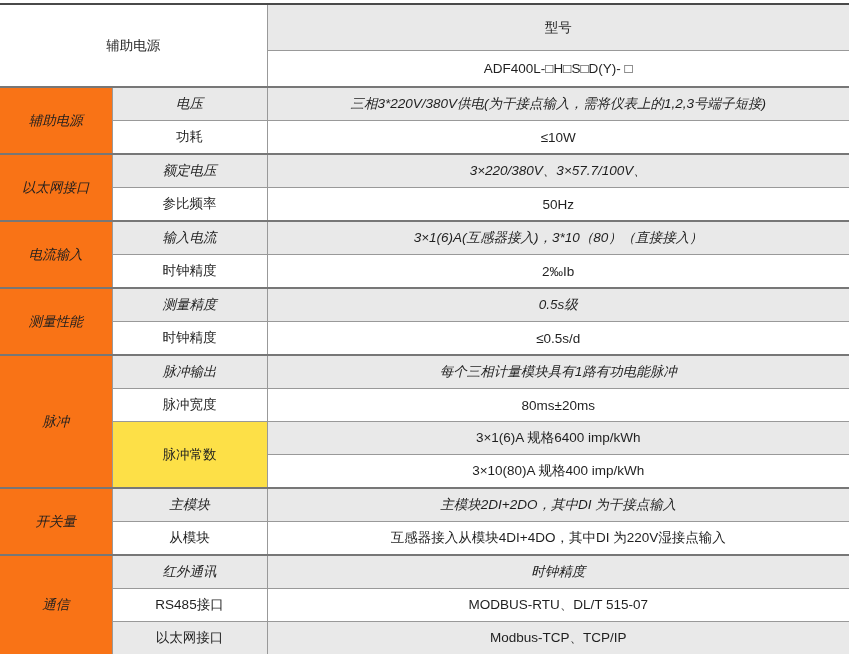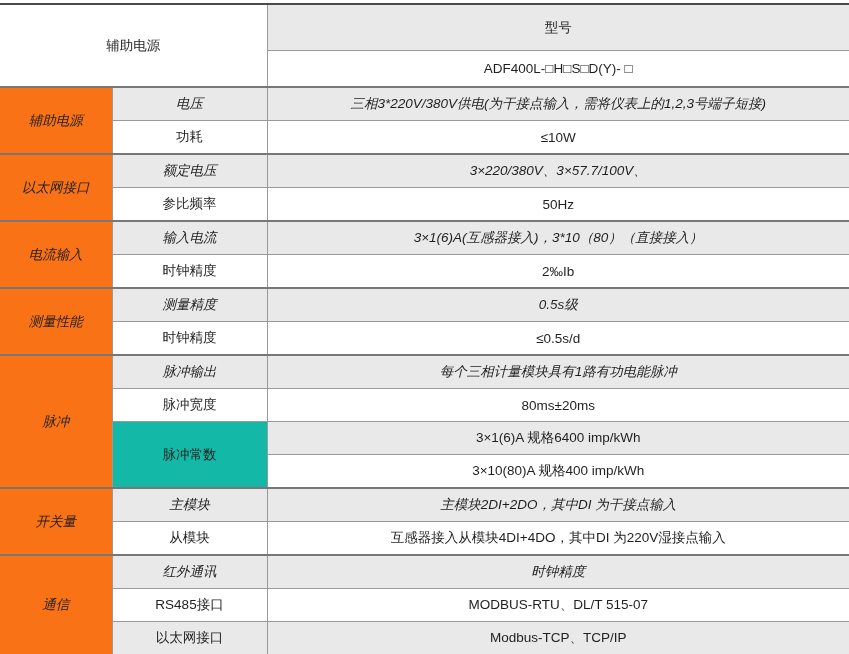--- a/index.html
+++ b/index.html
@@ -96,21 +96,21 @@
     <tr class="gs alt">
       <td class="cat" rowspan="4">脉冲</td>
       <td class="param">脉冲输出</td>
       <td class="val">每个三相计量模块具有1路有功电能脉冲</td>
     </tr>
     <tr>
       <td class="param">脉冲宽度</td>
       <td class="val">80ms±20ms</td>
     </tr>
     <tr class="alt">
-      <td class="param" rowspan="2" style="background:#14b8a6;">脉冲常数</td>
+      <td class="param" rowspan="2" style="background:#fde047;">脉冲常数</td>
       <td class="val">3×1(6)A 规格6400 imp/kWh</td>
     </tr>
     <tr>
       <td class="val">3×10(80)A 规格400 imp/kWh</td>
     </tr>
 
     <tr class="gs alt">
       <td class="cat" rowspan="2">开关量</td>
       <td class="param">主模块</td>
       <td class="val">主模块2DI+2DO，其中DI 为干接点输入</td>

